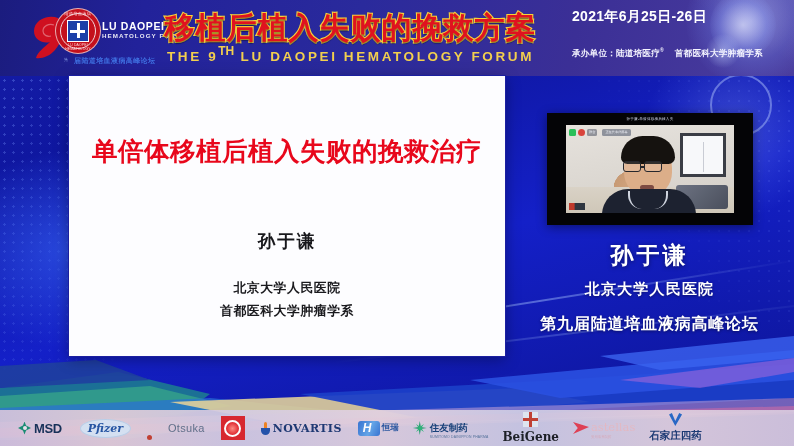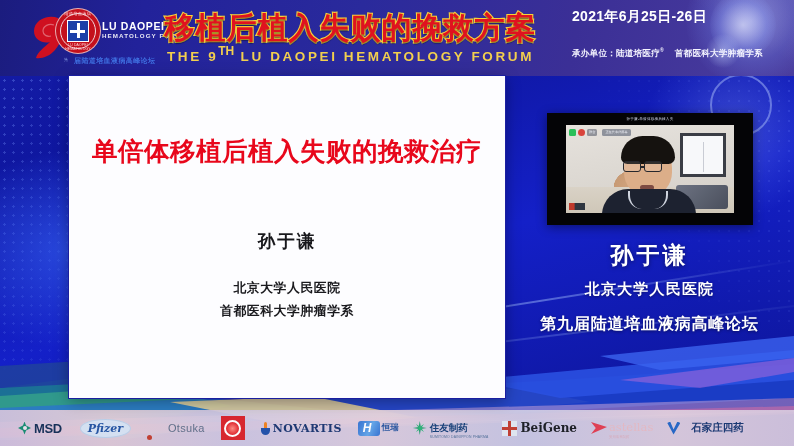--- a/index.html
+++ b/index.html
@@ -155,21 +155,21 @@
     border-radius:50%; border:2px solid rgba(185,205,255,.45);
   }
   .bg-streak {
     position:absolute; width:520px; height:2px; background:linear-gradient(90deg, rgba(140,175,255,0), rgba(170,200,255,.45), rgba(140,175,255,0));
   }
   .bg-streak.s1 { left:280px; top:300px; transform:rotate(-9deg); }
   .bg-streak.s2 { left:330px; top:330px; transform:rotate(-7deg); opacity:.6; }
 
   
   .slide {
-    position:absolute; left:69px; top:76px; width:436px; height:322px;
+    position:absolute; left:69px; top:76px; width:436px; height:280px;
     background:#fdfdff;
     box-shadow:0 0 0 1px #1b1fa0, 0 3px 14px rgba(0,0,0,.35);
     overflow:hidden;
   }
   .slide-title {
     position:absolute; left:0; top:58px; width:436px;
     text-align:center; white-space:nowrap;
     font-family:"DejaVu Sans","Liberation Sans",sans-serif;
     font-size:25.5px; font-weight:bold; color:#e8071b; letter-spacing:.5px;
   }
@@ -389,21 +389,21 @@
   .sp-sumitomo .star { width:14px; height:14px; position:relative; }
   .sp-sumitomo .star:before, .sp-sumitomo .star:after {
     content:""; position:absolute; inset:0;
     background:#1f9d6b;
     clip-path: polygon(50% 0,58% 42%,100% 50%,58% 58%,50% 100%,42% 58%,0 50%,42% 42%);
   }
   .sp-sumitomo .star:after { background:#25b573; transform:rotate(45deg) scale(.8); }
   .sp-sumitomo .t { font-size:9.5px; font-weight:bold; color:#0f3a74; }
   .sp-sumitomo .s { font-size:3.4px; color:#4a6a94; display:block; letter-spacing:.2px;}
 
-  .sp-beigene { padding-left:14px; gap:3px; }
+  .sp-beigene { padding-left:14px; gap:3px;flex-direction:column; }
   .sp-beigene .gift {
     width:15px; height:15px; background:#e0e6f0; position:relative;
   }
   .sp-beigene .gift:before {
     content:""; position:absolute; left:6px; top:0; width:3px; height:15px; background:#c0392b;
   }
   .sp-beigene .gift:after {
     content:""; position:absolute; left:0; top:6px; width:15px; height:3px; background:#c0392b;
   }
   .sp-beigene .t {
@@ -413,21 +413,21 @@
 
   .sp-astellas { padding-left:14px; gap:2px; }
   .sp-astellas .arrow {
     width:16px; height:12px; background:#e03a4e;
     clip-path: polygon(0 0, 100% 42%, 0 100%, 30% 50%);
   }
   .sp-astellas .t { font-family:"DejaVu Serif","Liberation Serif",serif;
     font-size:11.5px; color:#e4b8c2; }
   .sp-astellas .s { font-size:3.4px; color:#d8a5b4; display:block; }
 
-  .sp-sjz { padding-left:14px; gap:11px; }
+  .sp-sjz { padding-left:14px; gap:3px;flex-direction:column; }
   .sp-sjz .v {
     width:13px; height:13px; position:relative;
   }
   .sp-sjz .v:before {
     content:""; position:absolute; inset:0; background:#1f63c4;
     clip-path: polygon(0 12%, 48% 100%, 100% 12%, 78% 0, 48% 62%, 22% 0);
   }
   .sp-sjz .t { font-size:10.5px; font-weight:bold; color:#12326e; }
 
   .sp-sinopharm { padding-left:14px; flex-direction:column; gap:0; }

